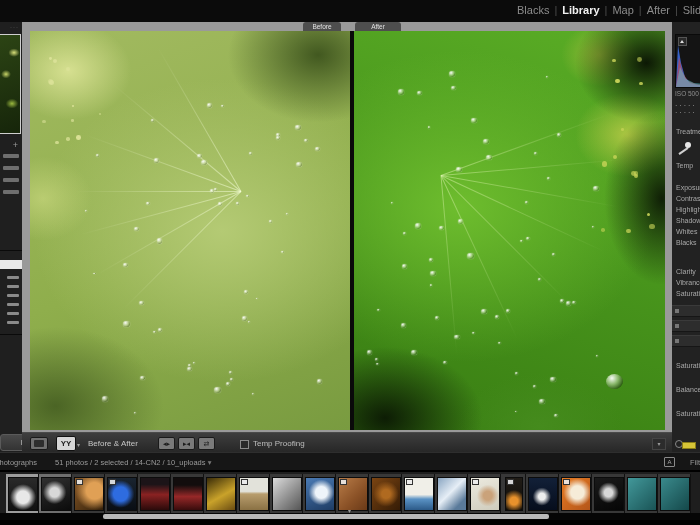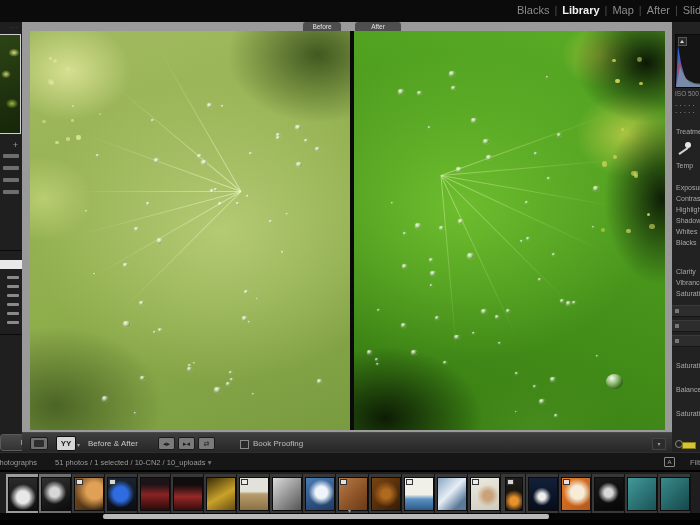--- a/index.html
+++ b/index.html
@@ -350,27 +350,27 @@
 
   <div class="toolbar">
     <div class="tb-loupe"></div>
     <div class="tb-yy">YY</div>
     <div class="tb-caret">▾</div>
     <div class="tb-label">Before &amp; After</div>
     <div class="tb-copy" style="left:136px">◂▸</div>
     <div class="tb-copy" style="left:156px">▸◂</div>
     <div class="tb-copy" style="left:176px">⇄</div>
     <div class="tb-check"></div>
-    <div class="tb-soft">Book Proofing</div>
+    <div class="tb-soft">Temp Proofing</div>
     <div class="tb-right-caret">▾</div>
   </div>
 
   <div class="fs-header">
     <div class="fs-source-clip"><span>Photographs</span></div>
-    <div class="fs-info"><span>51 photos / 1 selected / 10-CN2 / 10_uploads</span> <span class="dd">▾</span></div>
+    <div class="fs-info"><span>51 photos / 2 selected / 14-CN2 / 10_uploads</span> <span class="dd">▾</span></div>
     <div class="fs-monitor">A</div>
     <div class="fs-filter-clip"><span>Filter</span></div>
   </div>
 
   <div class="filmstrip" id="filmstrip">
       <div class="cell sel1" style="left: 6px; width: 32px;">
         <div class="thumb" style="background: radial-gradient(circle at 50% 60%, rgb(232, 232, 232) 0px, rgb(232, 232, 232) 26%, rgba(232, 232, 232, 0) 55%), linear-gradient(rgb(42, 42, 42), rgb(16, 16, 16));"></div>
       </div>
       <div class="cell sel2" style="left: 39px; width: 32px;">
         <div class="thumb" style="background: radial-gradient(circle at 45% 45%, rgb(216, 216, 216) 0px, rgb(216, 216, 216) 20%, rgba(216, 216, 216, 0) 50%), linear-gradient(160deg, rgb(48, 48, 48), rgb(12, 12, 12));"></div>

